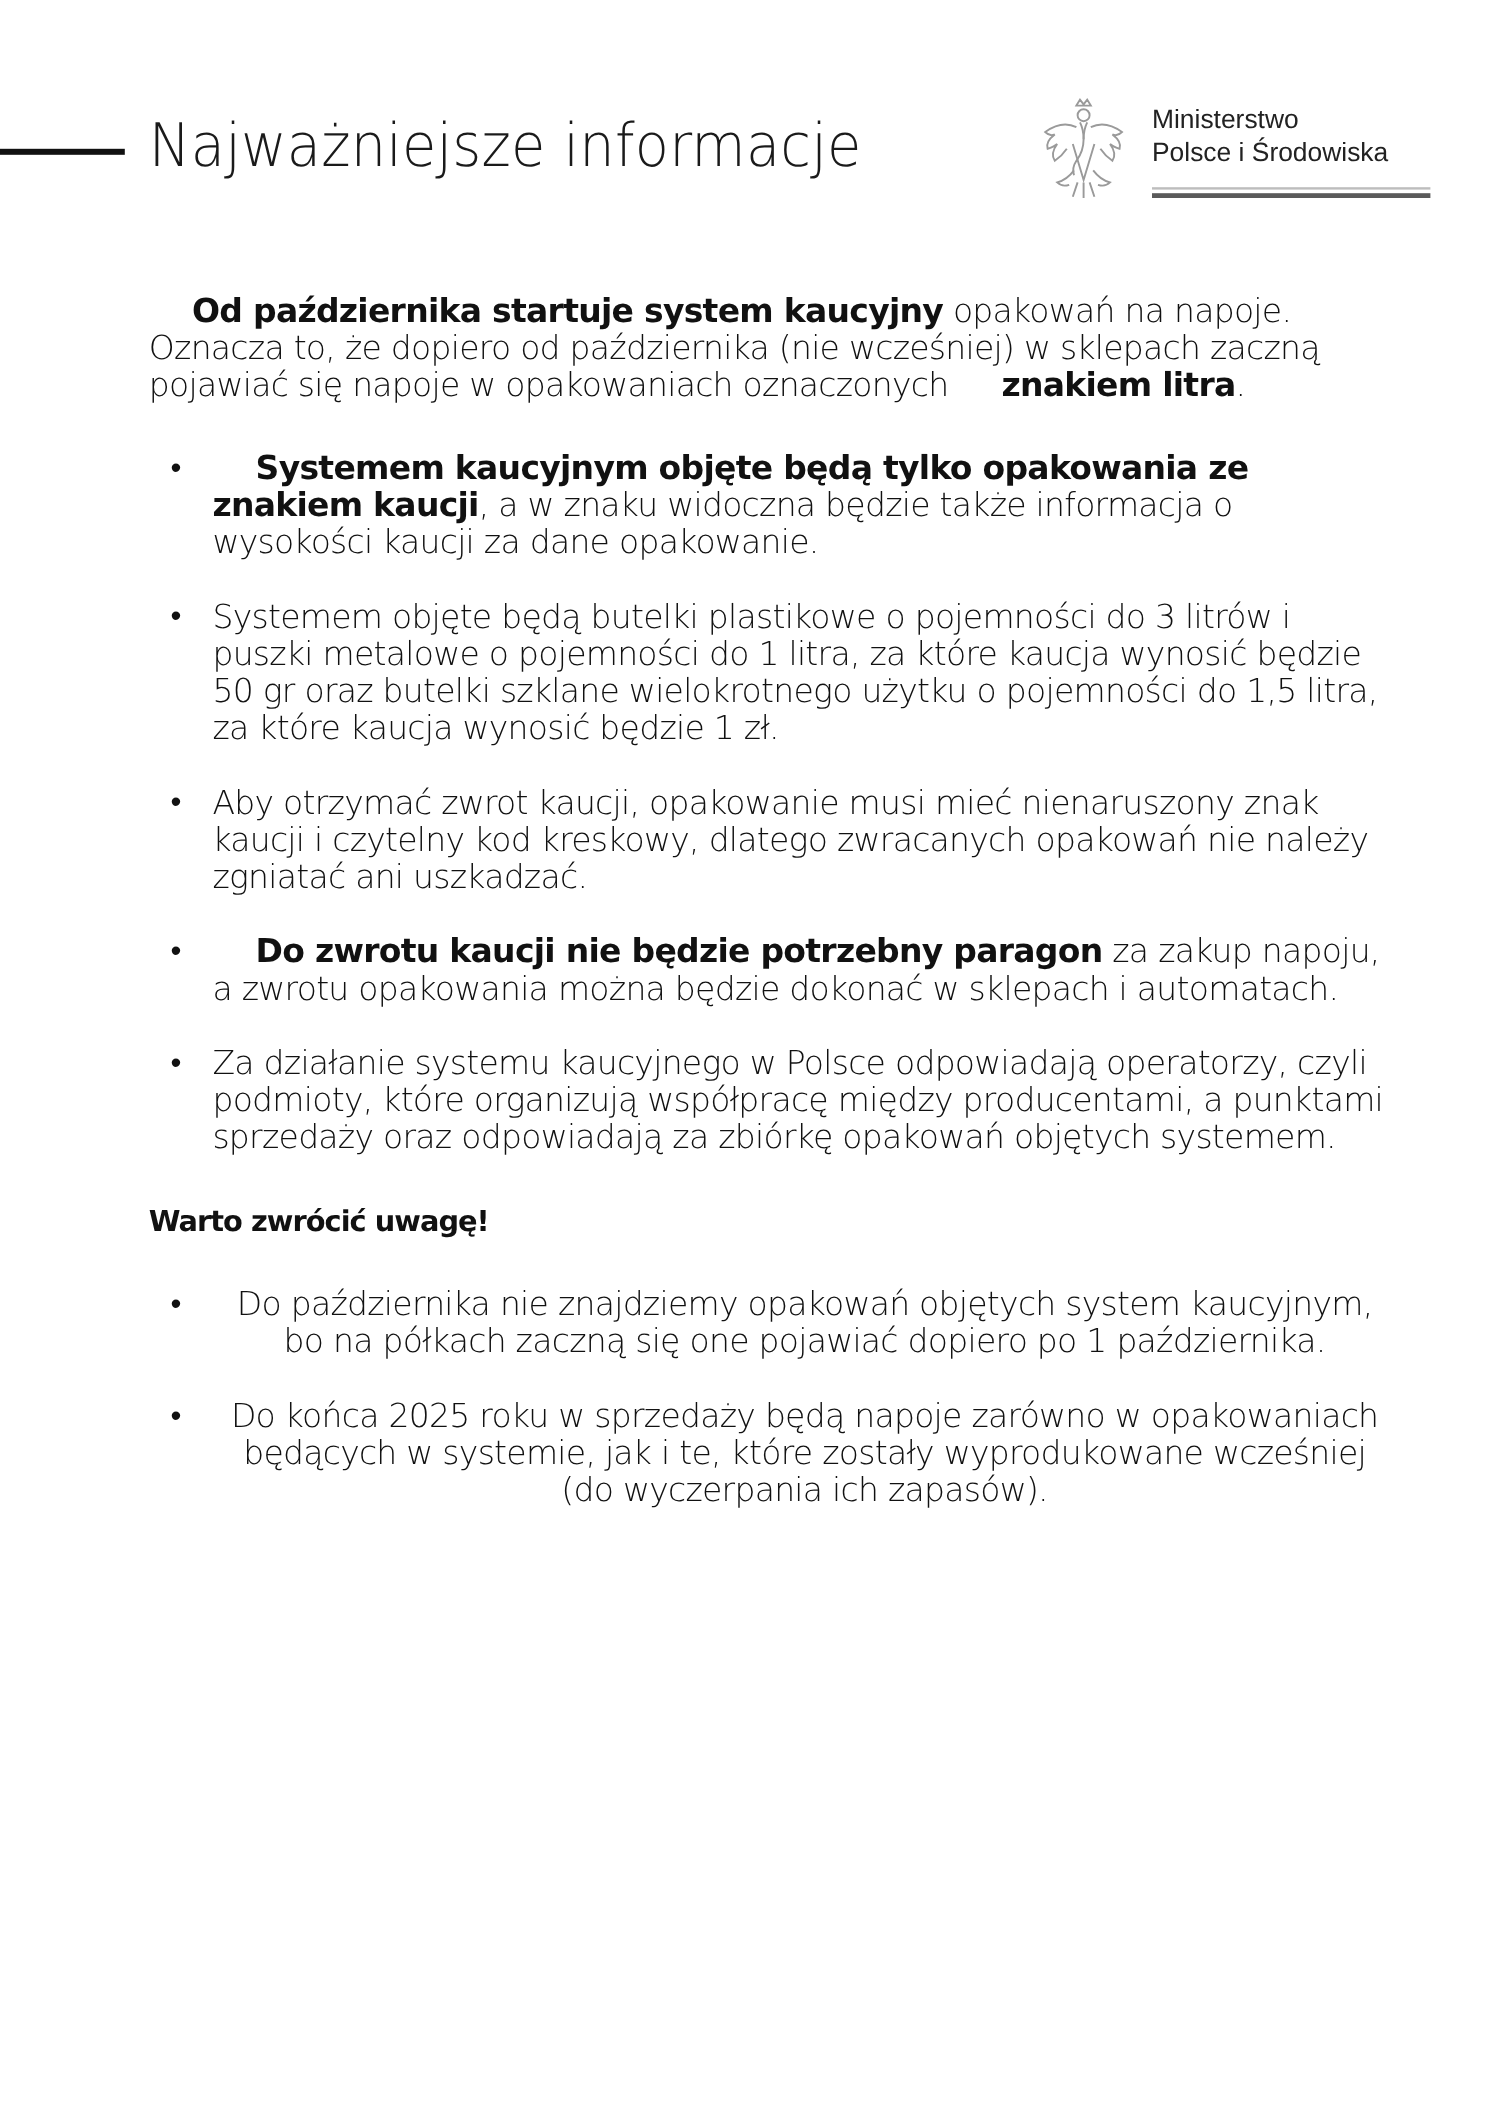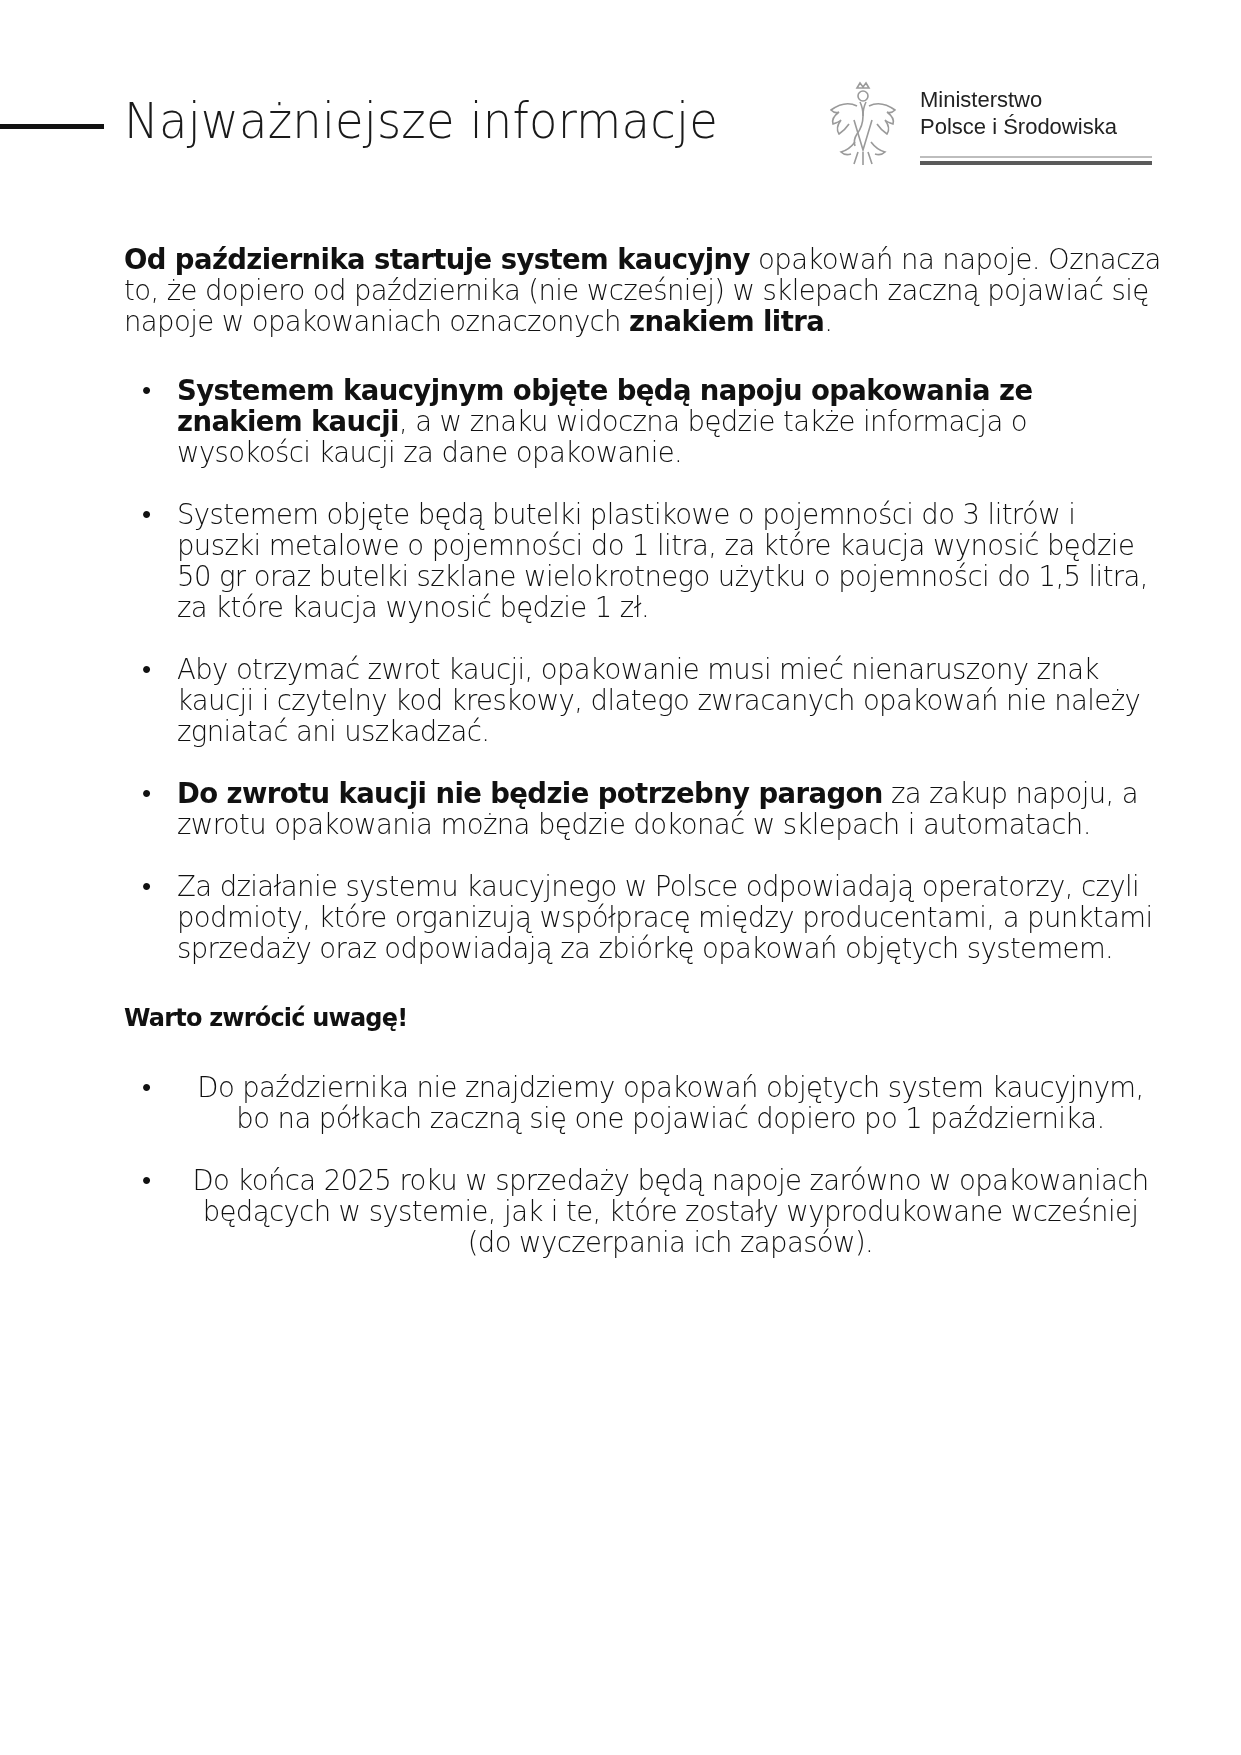--- a/index.html
+++ b/index.html
@@ -2,31 +2,31 @@
 <html><head>
 <meta charset="utf-8">
 <style>
   html, body { margin: 0; padding: 0; background: #ffffff; }
   body { width: 1241px; height: 1755px; position: relative; overflow: hidden;
          font-family: "DejaVu Sans", "Liberation Sans", sans-serif; color: #111111; }
   .rule-left { position: absolute; left: 0; top: 124px; width: 104px; height: 5px; background: #111; }
   .page-title { position: absolute; left: 124px; top: 92px; margin: 0;
                 font-size: 50px; font-weight: 300; letter-spacing: 0.2px; color: #1a1a1a;
                 font-family: "DejaVu Sans", sans-serif; white-space: nowrap; transform: scaleX(0.93); transform-origin: left center; }
-  .logo { position: absolute; left: 824px; top: 80px; width: 330px; height: 90px; }
+  .logo { position: absolute; left: 864px; top: 80px; width: 330px; height: 90px; }
   .emblem { position: absolute; left: 0; top: 0; width: 78px; height: 88px; }
   .logo-text { position: absolute; left: 96px; top: 6px; font-family: "Liberation Sans", sans-serif;
                font-size: 22px; line-height: 27px; color: #222; }
   .logo-bar1 { position: absolute; left: 96px; top: 76px; width: 232px; height: 2px; background: #bdbdbd; }
   .logo-bar2 { position: absolute; left: 96px; top: 81px; width: 232px; height: 4px; background: #5a5a5a; }
 
   .content { position: absolute; left: 124px; top: 244px; width: 1040px;
              font-size: 27.5px; line-height: 31px; letter-spacing: -0.6px; }
   .content p { margin: 0; }
-  .lead b, li b { font-weight: 700; }
+  .lead b, li b { font-weight: 700; margin-left: 36px; }
   .lead, li { font-weight: 300; }
   ul { list-style: none; margin: 0; padding: 0; }
   li { position: relative; padding-left: 53px; }
   li::before { content: "•"; position: absolute; left: 18px; top: 0; font-size: 26px; }
   .list-1 { margin-top: 38px; }
   .list-1 li + li { margin-top: 31px; }
   .section-title { margin: 32px 0 0 0; font-size: 24px; font-weight: 700; letter-spacing: -0.8px; line-height: 44px; }
   .list-2 { margin-top: 32px; text-align: center; }
   .list-2 li + li { margin-top: 31px; }
 </style>
@@ -56,21 +56,21 @@
     <div>Polsce i Środowiska</div>
   </div>
   <div class="logo-bar1"></div>
   <div class="logo-bar2"></div>
 </div>
 
 <div class="content">
   <p class="lead"><b>Od października startuje system kaucyjny</b><span> opakowań na napoje. Oznacza to, że dopiero od października (nie wcześniej) w sklepach zaczną pojawiać się napoje w opakowaniach oznaczonych </span><b>znakiem litra</b><span>.</span></p>
 
   <ul class="list-1">
-    <li><b>Systemem kaucyjnym objęte będą napoju opakowania ze znakiem kaucji</b><span>, a w znaku widoczna będzie także informacja o wysokości kaucji za dane opakowanie.</span></li>
+    <li><b>Systemem kaucyjnym objęte będą tylko opakowania ze znakiem kaucji</b><span>, a w znaku widoczna będzie także informacja o wysokości kaucji za dane opakowanie.</span></li>
     <li><span>Systemem objęte będą butelki plastikowe o pojemności do 3 litrów i puszki metalowe o pojemności do 1 litra, za które kaucja wynosić będzie 50 gr oraz butelki szklane wielokrotnego użytku o pojemności do 1,5 litra, za które kaucja wynosić będzie 1 zł.</span></li>
     <li><span>Aby otrzymać zwrot kaucji, opakowanie musi mieć nienaruszony znak kaucji i czytelny kod kreskowy, dlatego zwracanych opakowań nie należy zgniatać ani uszkadzać.</span></li>
     <li><b>Do zwrotu kaucji nie będzie potrzebny paragon</b><span> za zakup napoju, a zwrotu opakowania można będzie dokonać w sklepach i automatach.</span></li>
     <li><span>Za działanie systemu kaucyjnego w Polsce odpowiadają operatorzy, czyli podmioty, które organizują współpracę między producentami, a punktami sprzedaży oraz odpowiadają za zbiórkę opakowań objętych systemem.</span></li>
   </ul>
 
   <h2 class="section-title">Warto zwrócić uwagę!</h2>
 
   <ul class="list-2">
     <li><span>Do października nie znajdziemy opakowań objętych system kaucyjnym, bo na półkach zaczną się one pojawiać dopiero po 1 października.</span></li>

